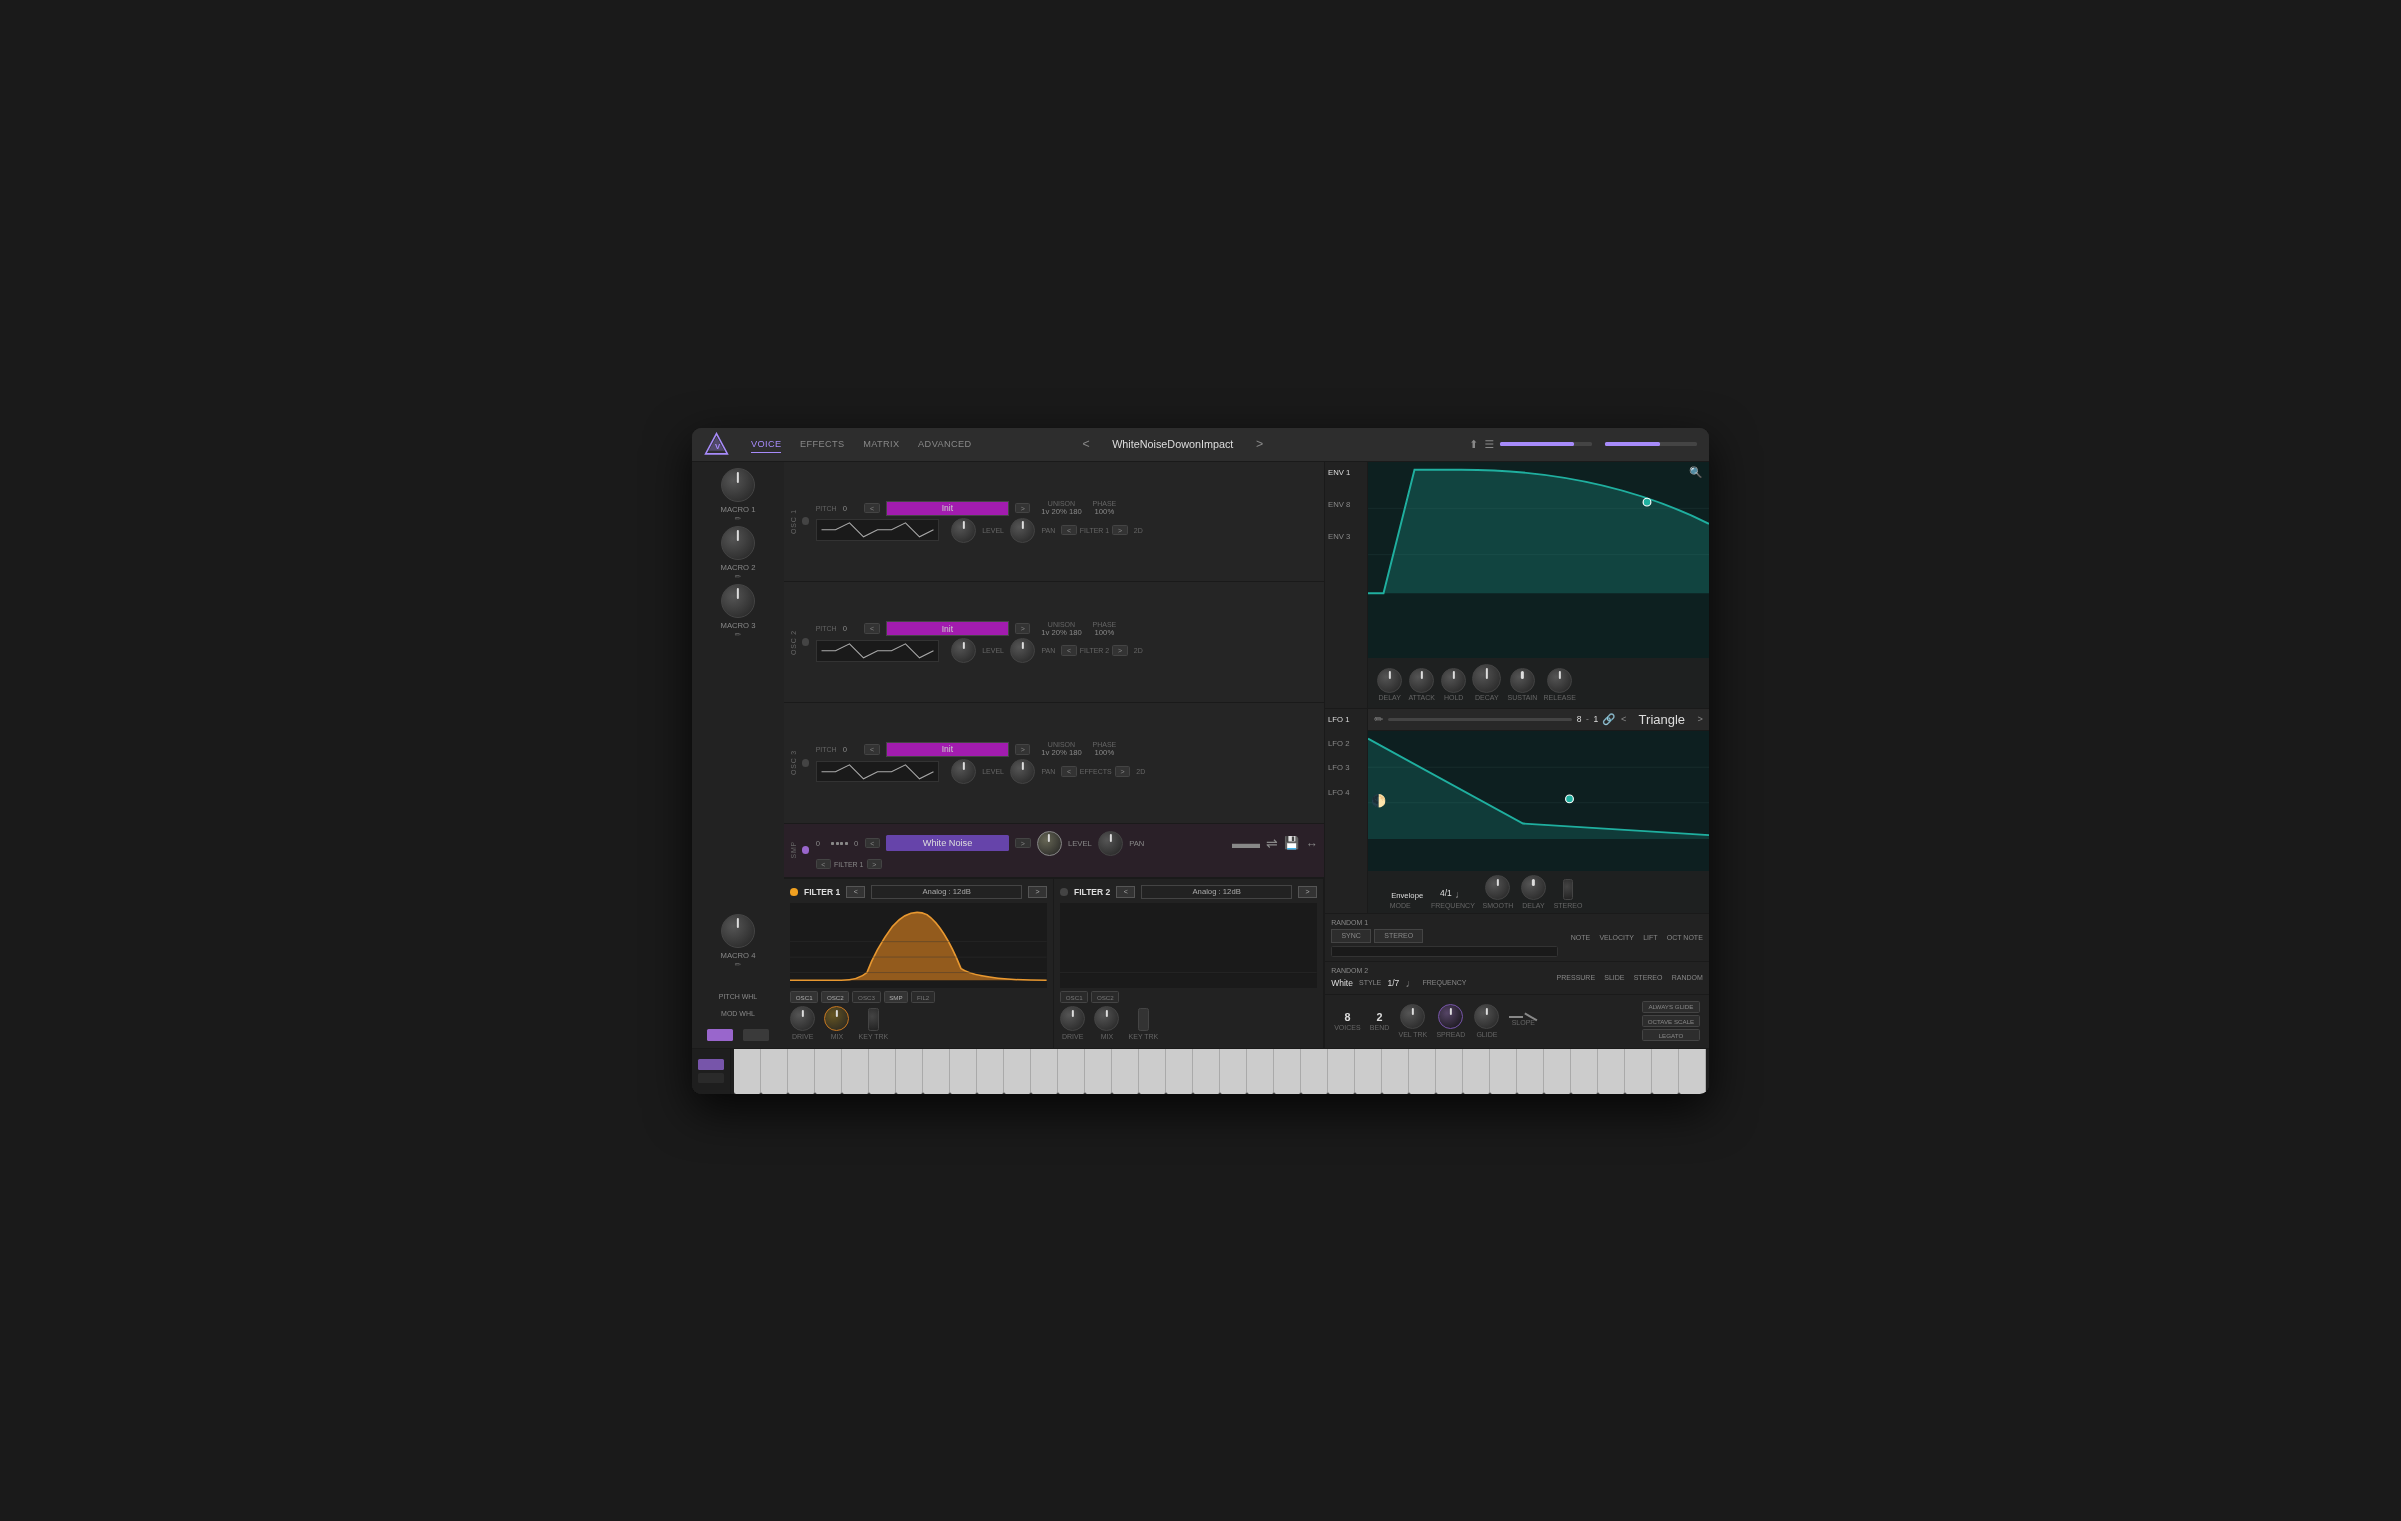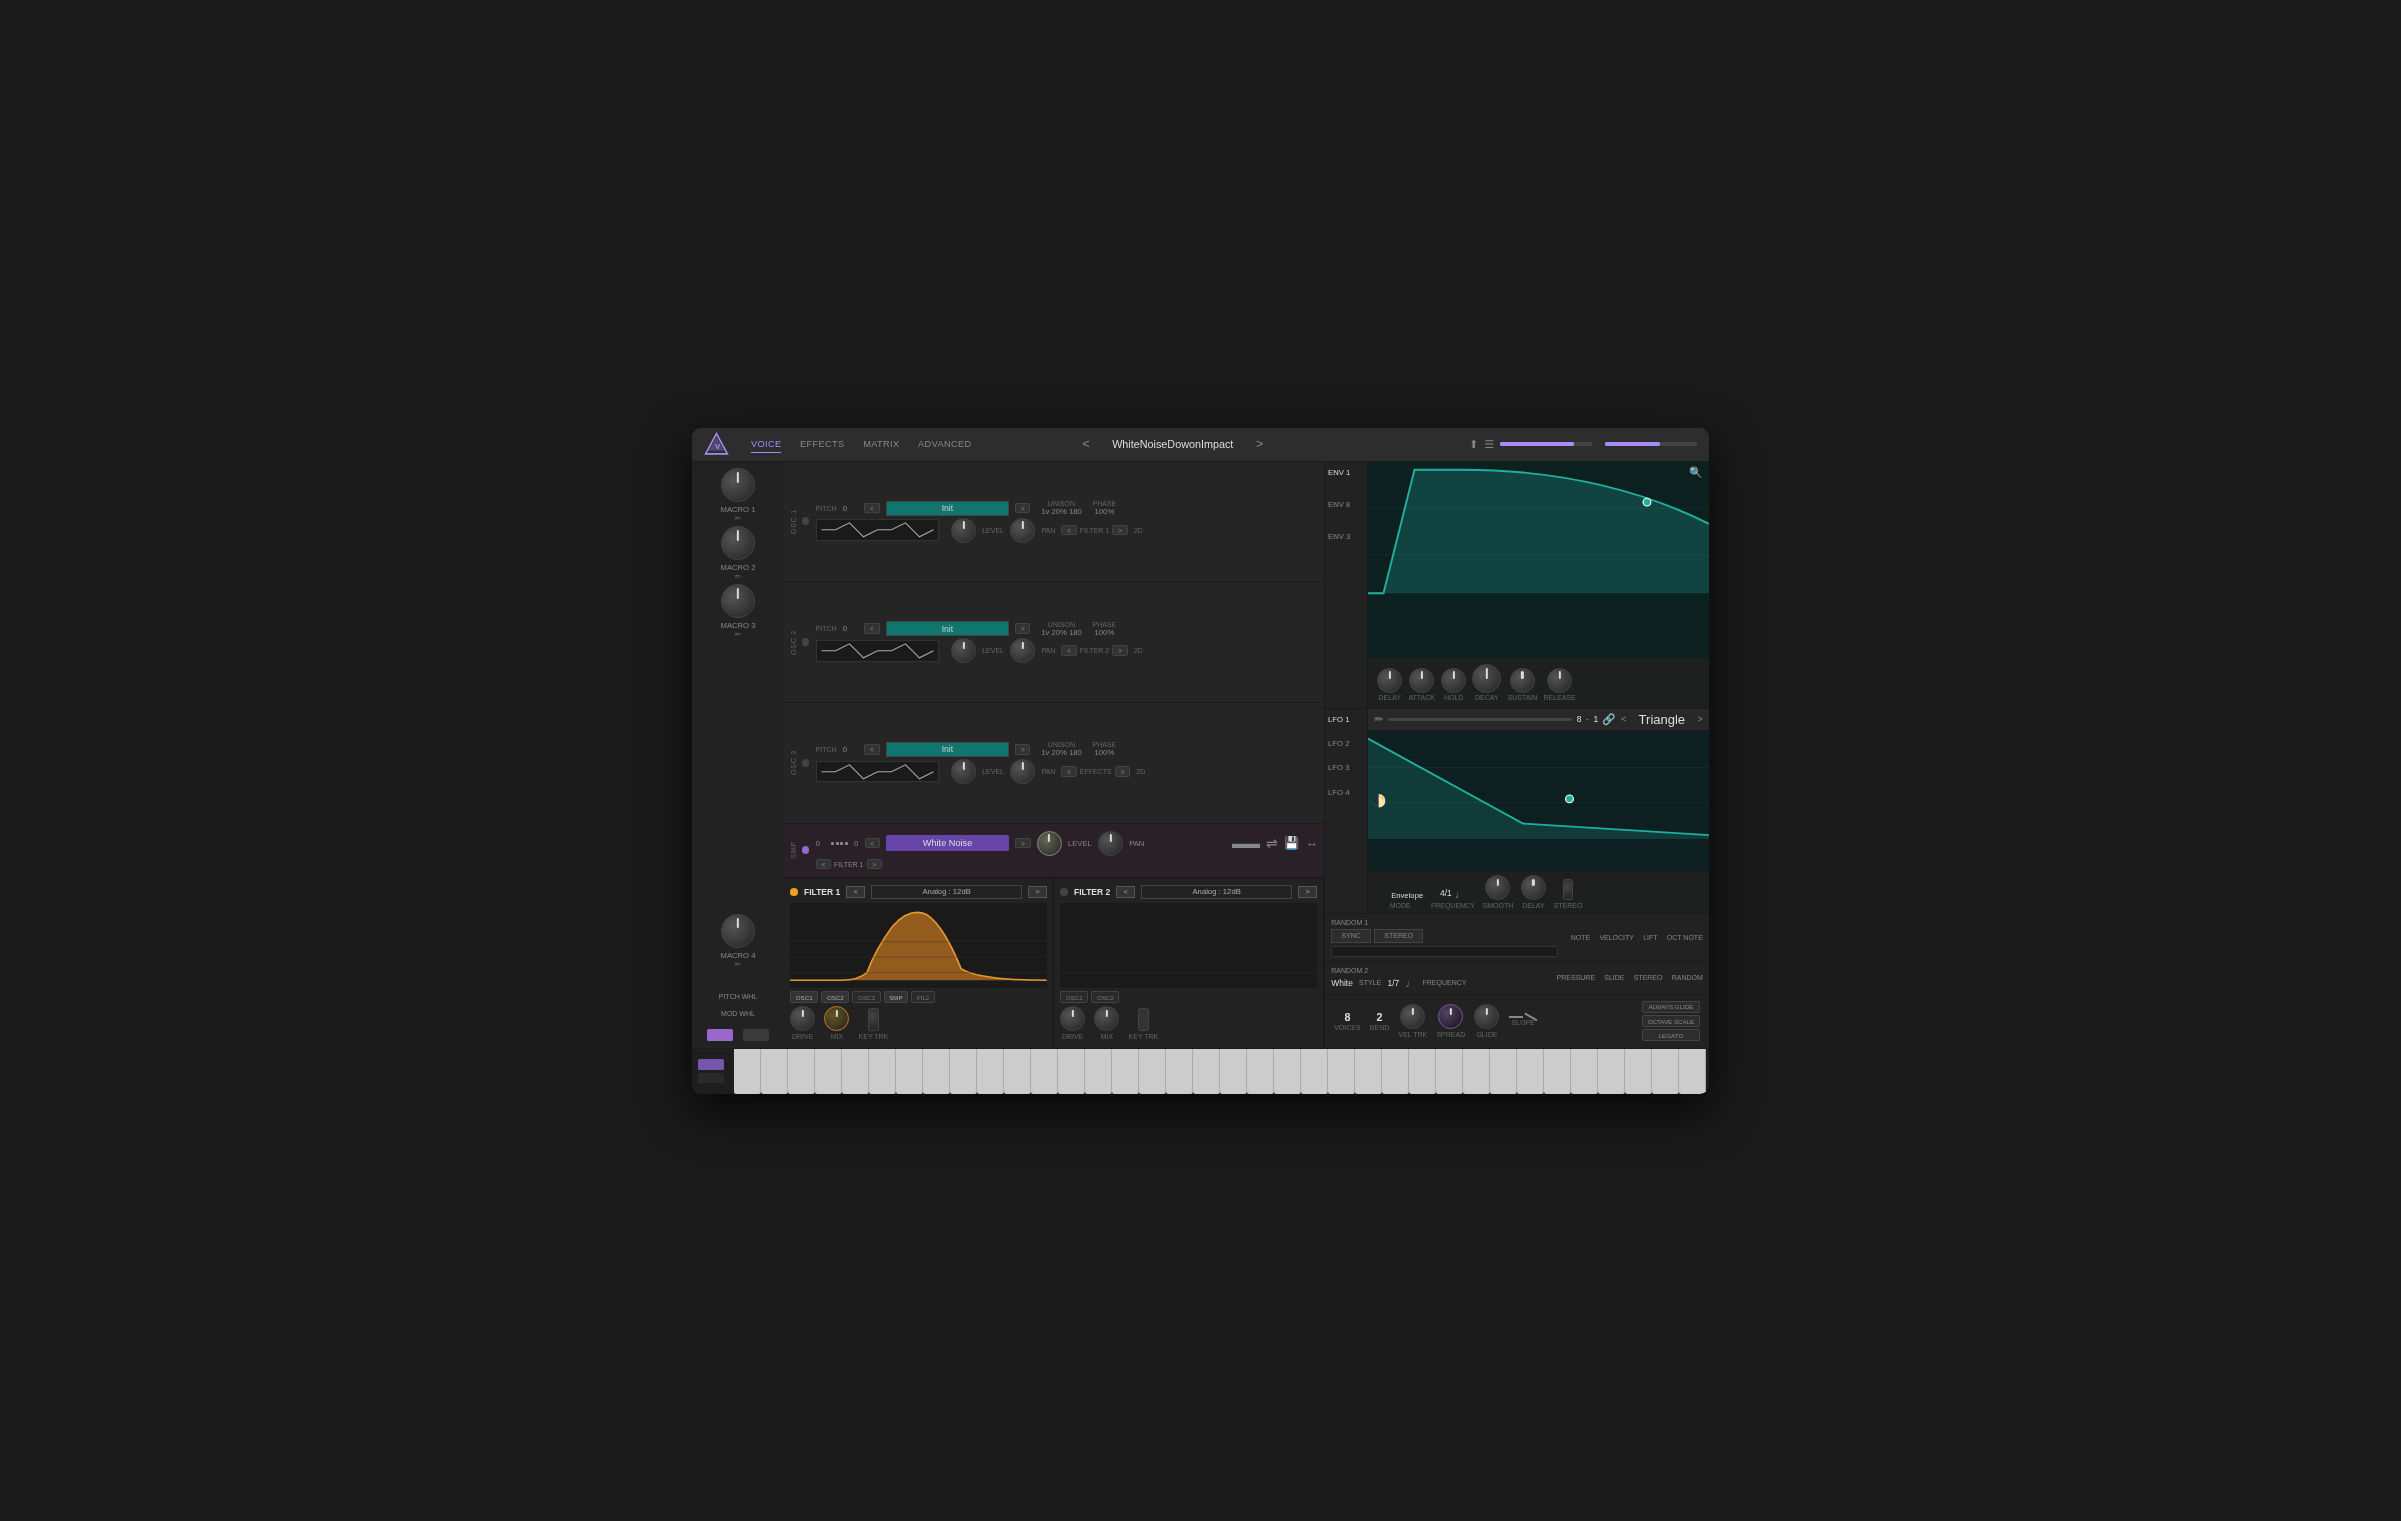--- a/index.html
+++ b/index.html
@@ -239,21 +239,21 @@
     .osc-btn {
       background: #333;
       border: 0.8px solid #444;
       color: #888;
       font-size: 7px;
       padding: 0.8px 4.6px;
       cursor: pointer;
       border-radius: 1.5px;
     }
     .preset-display {
-      background: #0f766e;
+      background: #a21caf;
       border: 0.8px solid #444;
       color: #ccc;
       font-size: 8.5px;
       padding: 1.5px 7.7px;
       width: 123px;
       text-align: center;
     }
     .osc-bottom-row {
       display: flex;
       align-items: center;

